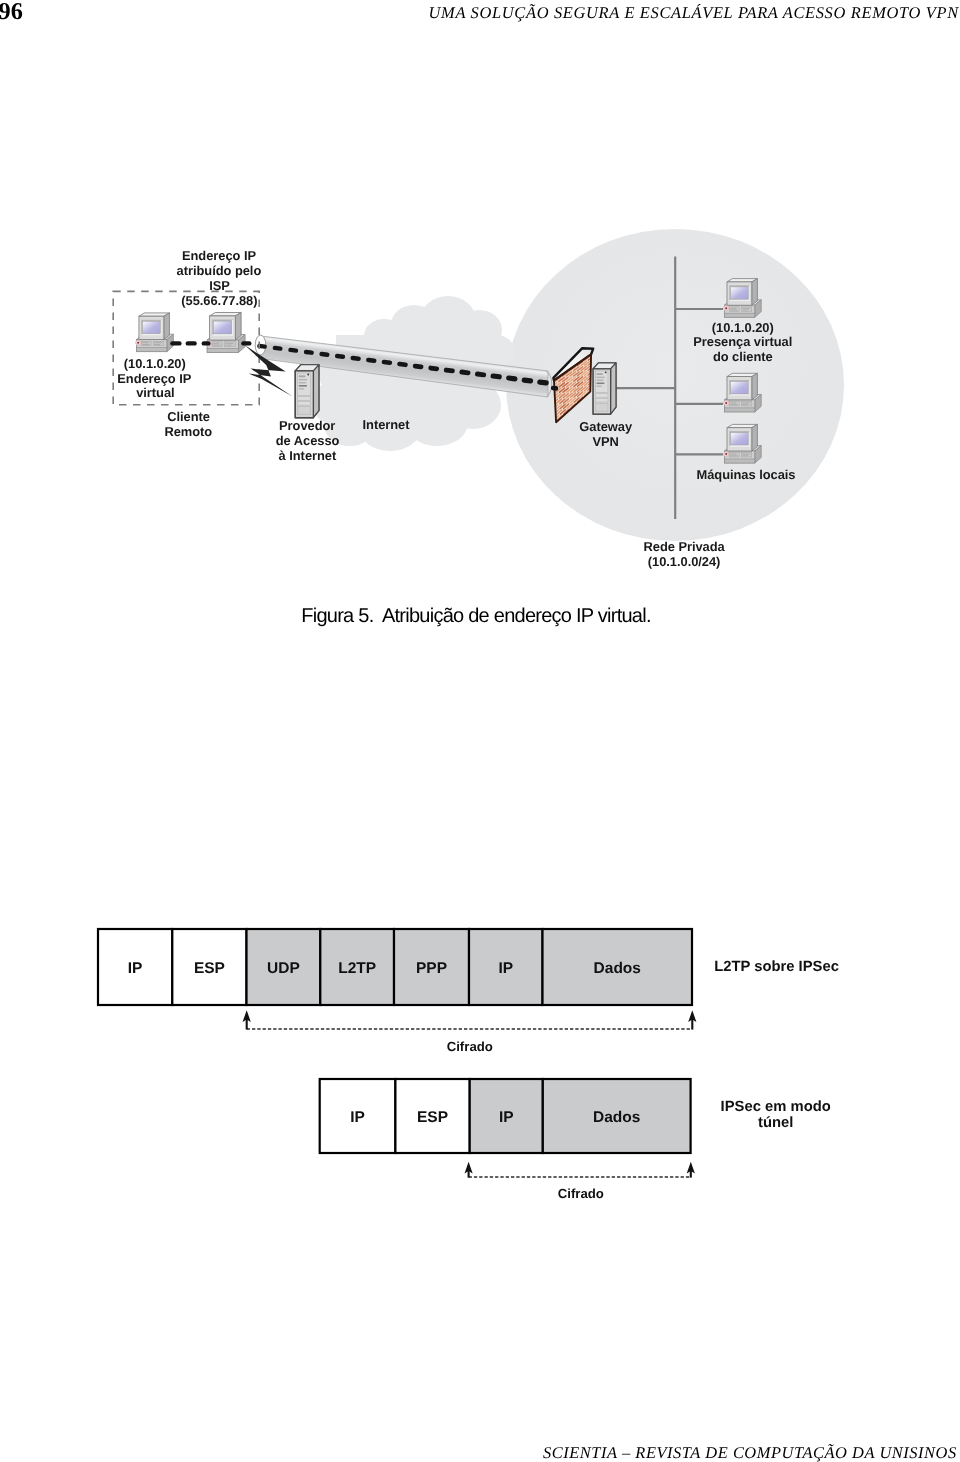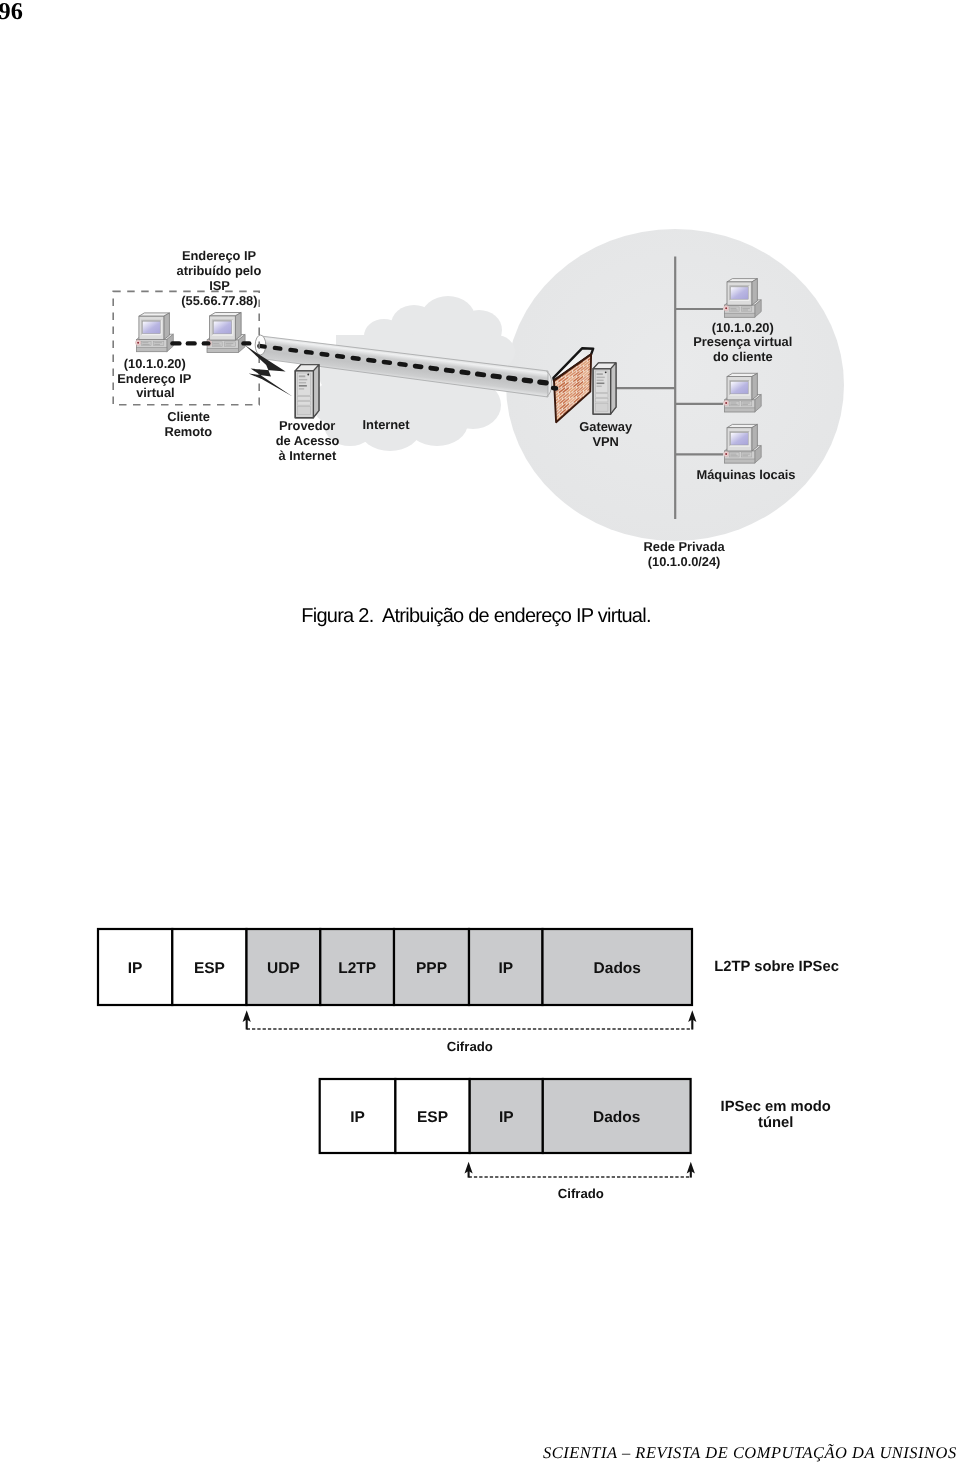--- a/index.html
+++ b/index.html
@@ -21,20 +21,21 @@
   #cap6{left:0;top:1232px;width:956px;text-align:center;letter-spacing:-0.95px;}
   .f6lab text{font-family:"Liberation Sans",sans-serif;font-weight:bold;font-size:14.8px;fill:#111;}
   .f6lab text.small{font-size:13.2px;}
   .cellTxt{font-family:"Liberation Sans",sans-serif;font-weight:bold;font-size:15.5px;fill:#111;}
 </style>
 </head>
 <body>
 
 <div class="page">
   <div id="hdr-pageno">96</div>
+  <div id="hdr-title">UMA SOLUÇÃO SEGURA E ESCALÁVEL PARA ACESSO REMOTO VPN</div>
   <div id="footer">SCIENTIA – REVISTA DE COMPUTAÇÃO DA UNISINOS</div>
 
   <svg id="fig5" width="960" height="400" viewBox="0 0 960 400">
     <defs>
       <radialGradient id="gCircle" cx="50%" cy="45%" r="60%">
         <stop offset="0%" stop-color="#e9eaeb"></stop>
           <stop offset="100%" stop-color="#e4e5e6"></stop>
       </radialGradient>
       <linearGradient id="gPipe" gradientUnits="userSpaceOnUse" x1="403.0" y1="153.0" x2="400.0" y2="177.2">
         <stop offset="0%" stop-color="#dcdddd"></stop>
@@ -334,21 +335,21 @@
       <text x="742.8" y="146.0" text-anchor="middle">Presença virtual</text>
       <text x="742.8" y="160.6" text-anchor="middle">do cliente</text>
 
       <text x="746" y="278.75" text-anchor="middle">Máquinas locais</text>
 
       <text x="684.1" y="350.75" text-anchor="middle">Rede Privada</text>
       <text x="684.1" y="365.75" text-anchor="middle">(10.1.0.0/24)</text>
     </g>
   </svg>
 
-  <div class="cap" id="cap5">Figura 2.  Atribuição de endereço IP virtual.</div>
+  <div class="cap" id="cap5">Figura 5.  Atribuição de endereço IP virtual.</div>
 
   <svg id="fig6" width="960" height="320" viewBox="0 0 960 320">
     <g id="stackTop">
         <rect x="98" y="29" width="74.30000000000001" height="76" fill="#ffffff" stroke="#000" stroke-width="2.2"></rect>
         <text x="135.15" y="72.5" text-anchor="middle" class="cellTxt">IP</text>
         <rect x="172.3" y="29" width="74.19999999999999" height="76" fill="#ffffff" stroke="#000" stroke-width="2.2"></rect>
         <text x="209.4" y="72.5" text-anchor="middle" class="cellTxt">ESP</text>
         <rect x="246.5" y="29" width="73.80000000000001" height="76" fill="#cacbcd" stroke="#000" stroke-width="2.2"></rect>
         <text x="283.4" y="72.5" text-anchor="middle" class="cellTxt">UDP</text>
         <rect x="320.3" y="29" width="73.69999999999999" height="76" fill="#cacbcd" stroke="#000" stroke-width="2.2"></rect>

